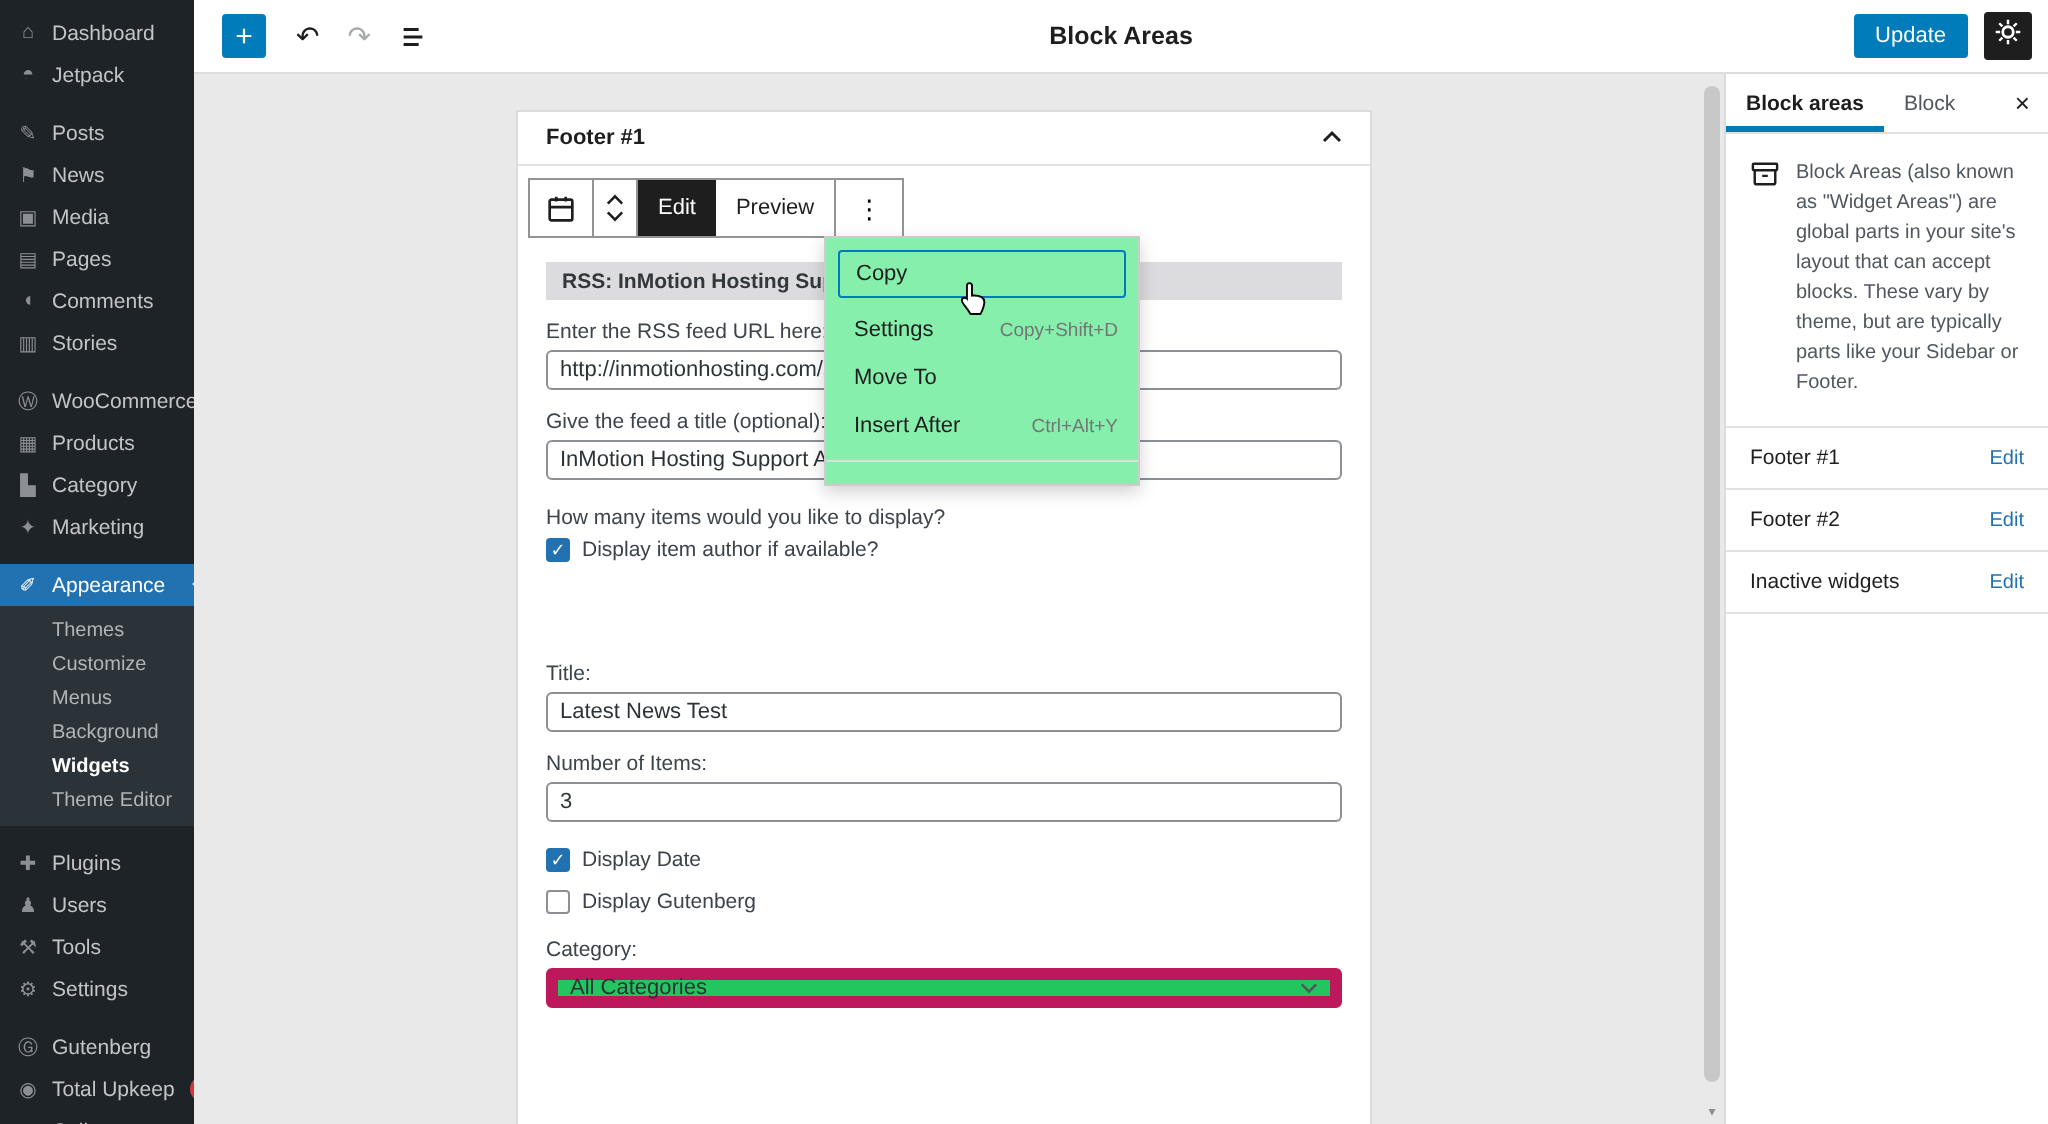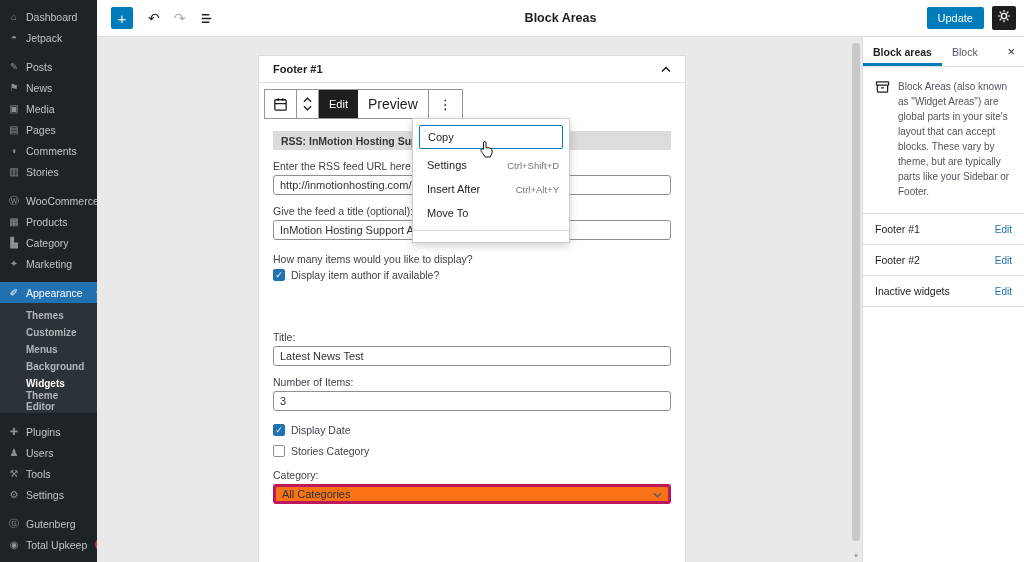--- a/index.html
+++ b/index.html
@@ -8,21 +8,21 @@
 
   
   .admin-menu { position:absolute; left:0; top:0; width:97px; height:562px; background:#1d2327;
     color:#c3c4c7; font-size:10.5px; padding-top:6px; overflow:hidden; z-index:4; }
   .menu-item { display:flex; align-items:center; gap:6px; height:21px; padding:0 8px; cursor:pointer; white-space:nowrap; }
   .mi-icon { width:12px; text-align:center; font-size:10px; color:#8c8f94; flex:0 0 auto; }
   .menu-item.active { background:#2271b1; color:#fff; }
   .menu-item.active .mi-icon { color:#fff; }
   .menu-sep { height:8px; }
   .submenu { background:#2c3338; padding:4px 0; }
-  .submenu-item { height:17px; display:flex; align-items:center; padding:0 8px 0 26px; font-size:10px; color:#b0b5b9; cursor:pointer;font-weight:bold; }
+  .submenu-item { height:17px; display:flex; align-items:center; padding:0 8px 0 26px; font-size:10px; color:#b0b5b9; cursor:pointer; }
   .submenu-item.current { color:#fff; font-weight:700; }
   .badge { background:#d63638; color:#fff; border-radius:50%; width:13px; height:13px; font-size:8.5px;
     display:flex; align-items:center; justify-content:center; margin-left:2px; flex:0 0 auto; }
   .menu-arrow { position:absolute; left:91px; top:287px; width:0; height:0;
     border:5px solid transparent; border-right:6px solid #e9e9ea; z-index:6; }
 
   
   .topbar { position:absolute; left:97px; top:0; width:927px; height:37px; background:#fff;
     border-bottom:1px solid #ddd; display:flex; align-items:center; padding:0 8px; z-index:5; }
   .inserter { width:22px; height:22px; background:#007cba; color:#fff; border-radius:2px;
@@ -46,40 +46,40 @@
   .panel-head { height:27px; border-bottom:1px solid #e0e0e0; display:flex; align-items:center;
     justify-content:space-between; padding:0 14px; font-size:11px; font-weight:600; color:#1e1e1e; }
   .panel-body { padding:6px 14px 0; position:relative; }
 
   .block-toolbar { display:inline-flex; align-items:stretch; height:30px; background:#fff;
     border:1px solid #949494; position:relative; left:-9px; margin-bottom:6px; }
   .tbtn { display:flex; align-items:center; justify-content:center; padding:0 7px; color:#1e1e1e; cursor:pointer; }
   .tb-movers { display:flex; flex-direction:column; align-items:center; justify-content:center; gap:2px;
     padding:0 6px; border-left:1px solid #949494; border-right:1px solid #949494; cursor:pointer; }
   .tb-edit { background:#1e1e1e; color:#fff; font-size:11px; display:flex; align-items:center; padding:0 10px; cursor:pointer; }
-  .tb-preview { font-size:14px; display:flex; align-items:center; padding:0 10px; color:#1e1e1e; cursor:pointer;text-align:right; }
+  .tb-preview { font-size:11px; display:flex; align-items:center; padding:0 10px; color:#1e1e1e; cursor:pointer;text-align:right; }
   .tb-more { font-size:13px; display:flex; align-items:center; padding:0 10px; border-left:1px solid #949494; cursor:pointer; }
 
   .widget-bar { background:#dcdcde; height:19px; display:flex; align-items:center; padding:0 8px;
     font-size:10.5px; font-weight:bold; color:#32373c; margin:6px 0 4px; white-space:nowrap; overflow:hidden; }
   .fl { display:block; font-size:10.5px; color:#3c434a; margin:10px 0 3px; white-space:nowrap; }
   .fi { display:block; width:100%; height:20px; border:1px solid #8c8f94; border-radius:3px;
     font-size:11px; padding:0 6px; color:#2c3338; background:#fff; font-family:inherit; outline:none; }
   .cb-row { display:flex; align-items:center; gap:6px; margin:4px 0; font-size:10.5px; color:#3c434a; cursor:pointer; }
   .cb-row.roomy { margin:9px 0; }
   .checkbox { width:12px; height:12px; border:1px solid #8c8f94; border-radius:2px; background:#fff;
     flex:0 0 auto; display:flex; align-items:center; justify-content:center; }
   .checkbox.checked { background:#2271b1; border-color:#2271b1; }
   .checkbox.checked::after { content:"✓"; color:#fff; font-size:9px; line-height:1; }
   .select-box { display:flex; align-items:center; justify-content:space-between; height:20px;
-    border:3px solid #be185d; border-radius:3px; font-size:11px; padding:0 6px; color:#2c3338; background:#f97316; cursor:pointer; }
+    border:6px solid #be185d; border-radius:3px; font-size:11px; padding:0 6px; color:#2c3338; background:#22c55e; cursor:pointer; }
   .mt-lg { margin-top:50px; }
 
   
-  .popup { position:absolute; left:412px; top:118px; width:158px; background:#ffffff; border:1px solid #ccc;
+  .popup { position:absolute; left:412px; top:118px; width:158px; background:#86efac; border:1px solid #ccc;
     box-shadow:0 3px 8px rgba(0,0,0,.18); padding:6px 0; z-index:20; }
   .popup-copy { margin:0 6px 4px; border:1.5px solid #007cba; border-radius:2px; padding:5px 8px;
     font-size:11px; color:#1e1e1e; cursor:pointer; }
   .popup-item { display:flex; justify-content:space-between; align-items:center;
     padding:6px 10px 6px 14px; font-size:11px; color:#1e1e1e; cursor:pointer; }
   .shortcut { font-size:9.5px; color:#757575; margin-left:8px; white-space:nowrap; }
   .popup-sep { border-top:1px solid #ddd; margin:5px 0; }
   .cursor { position:absolute; left:480px; top:140px; z-index:30; pointer-events:none; }
 
   
@@ -274,21 +274,21 @@
 
         <label class="fl">Number of Items:</label>
         <input class="fi" value="3" style="">
 
         <div class="cb-row roomy" style="margin-top:13px;">
           <span class="checkbox checked"></span>
           <span>Display Date</span>
         </div>
         <div class="cb-row roomy">
           <span class="checkbox"></span>
-          <span>Stories Category</span>
+          <span>Display Gutenberg</span>
         </div>
 
         <label class="fl" style="margin-top:12px;">Category:</label>
         <div class="select-box">
           <span>All Categories</span>
           <span>
             <svg width="9" height="6" viewBox="0 0 10 6">
                 <polyline points="1,1 5,5 9,1" fill="none" stroke="#50575e" stroke-width="1.4"></polyline>
               </svg>
           </span>
@@ -301,28 +301,28 @@
     </section>
 
     <div class="scroll-thumb"></div>
     <div class="scroll-arrow"></div>
   </main>
 
   <div class="popup">
     <div class="popup-copy">Copy</div>
     <div class="popup-item">
       <span>Settings</span>
-      <span class="shortcut">Ctrl+Shift+D</span>
+      <span class="shortcut">Copy+Shift+D</span>
+    </div>
+    <div class="popup-item">
+      <span>Move To</span>
     </div>
     <div class="popup-item">
       <span>Insert After</span>
       <span class="shortcut">Ctrl+Alt+Y</span>
-    </div>
-    <div class="popup-item">
-      <span>Move To</span>
     </div>
     <div class="popup-sep"></div>
   </div>
 
   <span class="cursor">
     <svg width="15" height="19" viewBox="0 0 16 20">
       <path d="M5 1.5c.8 0 1.4.6 1.4 1.4v5.3l1-.1c3.4 0 5.6 1.3 5.6 3.5 0 .8-.2 1.7-.5 2.7-.3 1.1-.8 2.5-1.6 3.7H5.6c-.7-1.3-1.5-2.4-2.6-3.8-1-1.3-2-2.4-2-3.4 0-.9.6-1.5 1.4-1.5.5 0 1 .2 1.3.5V2.9c0-.8.5-1.4 1.3-1.4z" fill="#fff" stroke="#000" stroke-width="1"></path>
     </svg>
   </span>
 

